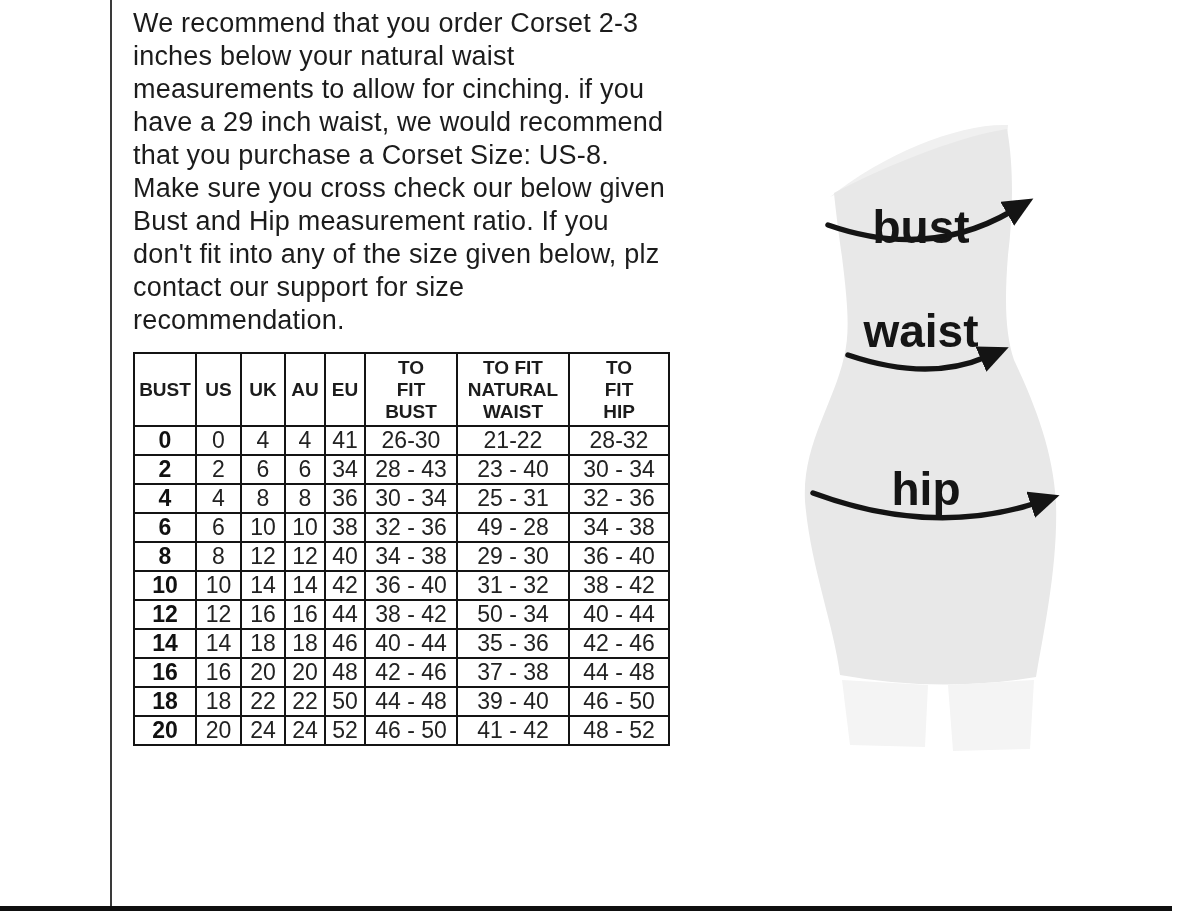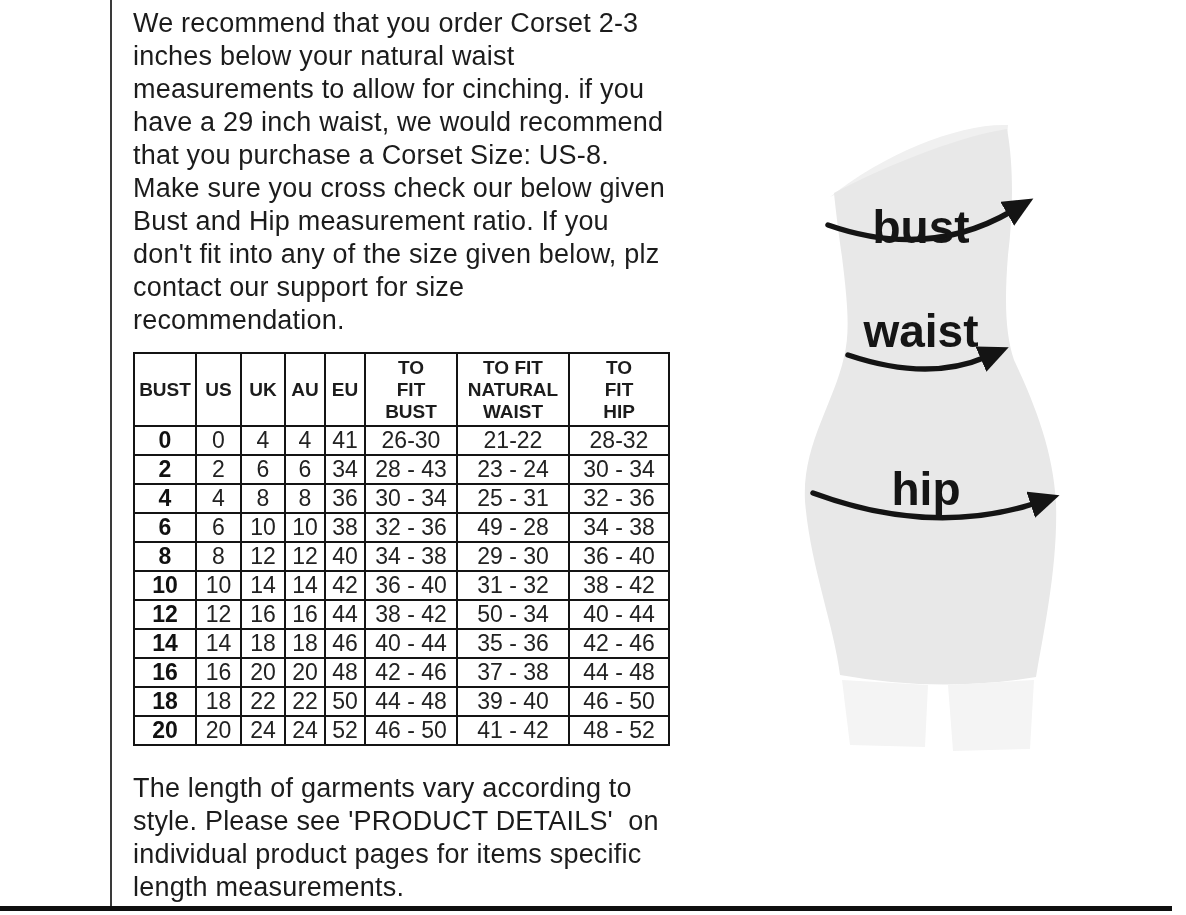--- a/index.html
+++ b/index.html
@@ -131,21 +131,21 @@
             <td>21-22</td>
             <td>28-32</td>
           </tr>
           <tr>
             <td class="size-col">2</td>
             <td>2</td>
             <td>6</td>
             <td>6</td>
             <td>34</td>
             <td>28 - 43</td>
-            <td>23 - 24</td>
+            <td>23 - 40</td>
             <td>30 - 34</td>
           </tr>
           <tr>
             <td class="size-col">4</td>
             <td>4</td>
             <td>8</td>
             <td>8</td>
             <td>36</td>
             <td>30 - 34</td>
             <td>25 - 31</td>
@@ -227,24 +227,20 @@
             <td>24</td>
             <td>24</td>
             <td>52</td>
             <td>46 - 50</td>
             <td>41 - 42</td>
             <td>48 - 52</td>
           </tr>
         </tbody>
     </table>
 
-    <p class="footer">The length of garments vary according to
-style. Please see 'PRODUCT DETAILS'  on
-individual product pages for items specific
-length measurements.</p>
 
   </div>
 
   <div class="figure">
     <svg width="300" height="660" viewBox="0 0 300 660">
       <defs>
         <marker id="ah" markerWidth="8" markerHeight="6" refX="1" refY="2.5" orient="auto" markerUnits="strokeWidth">
           <path d="M0,0 L5.5,2.5 L0,5 Z" fill="#141414"></path>
         </marker>
       </defs>

